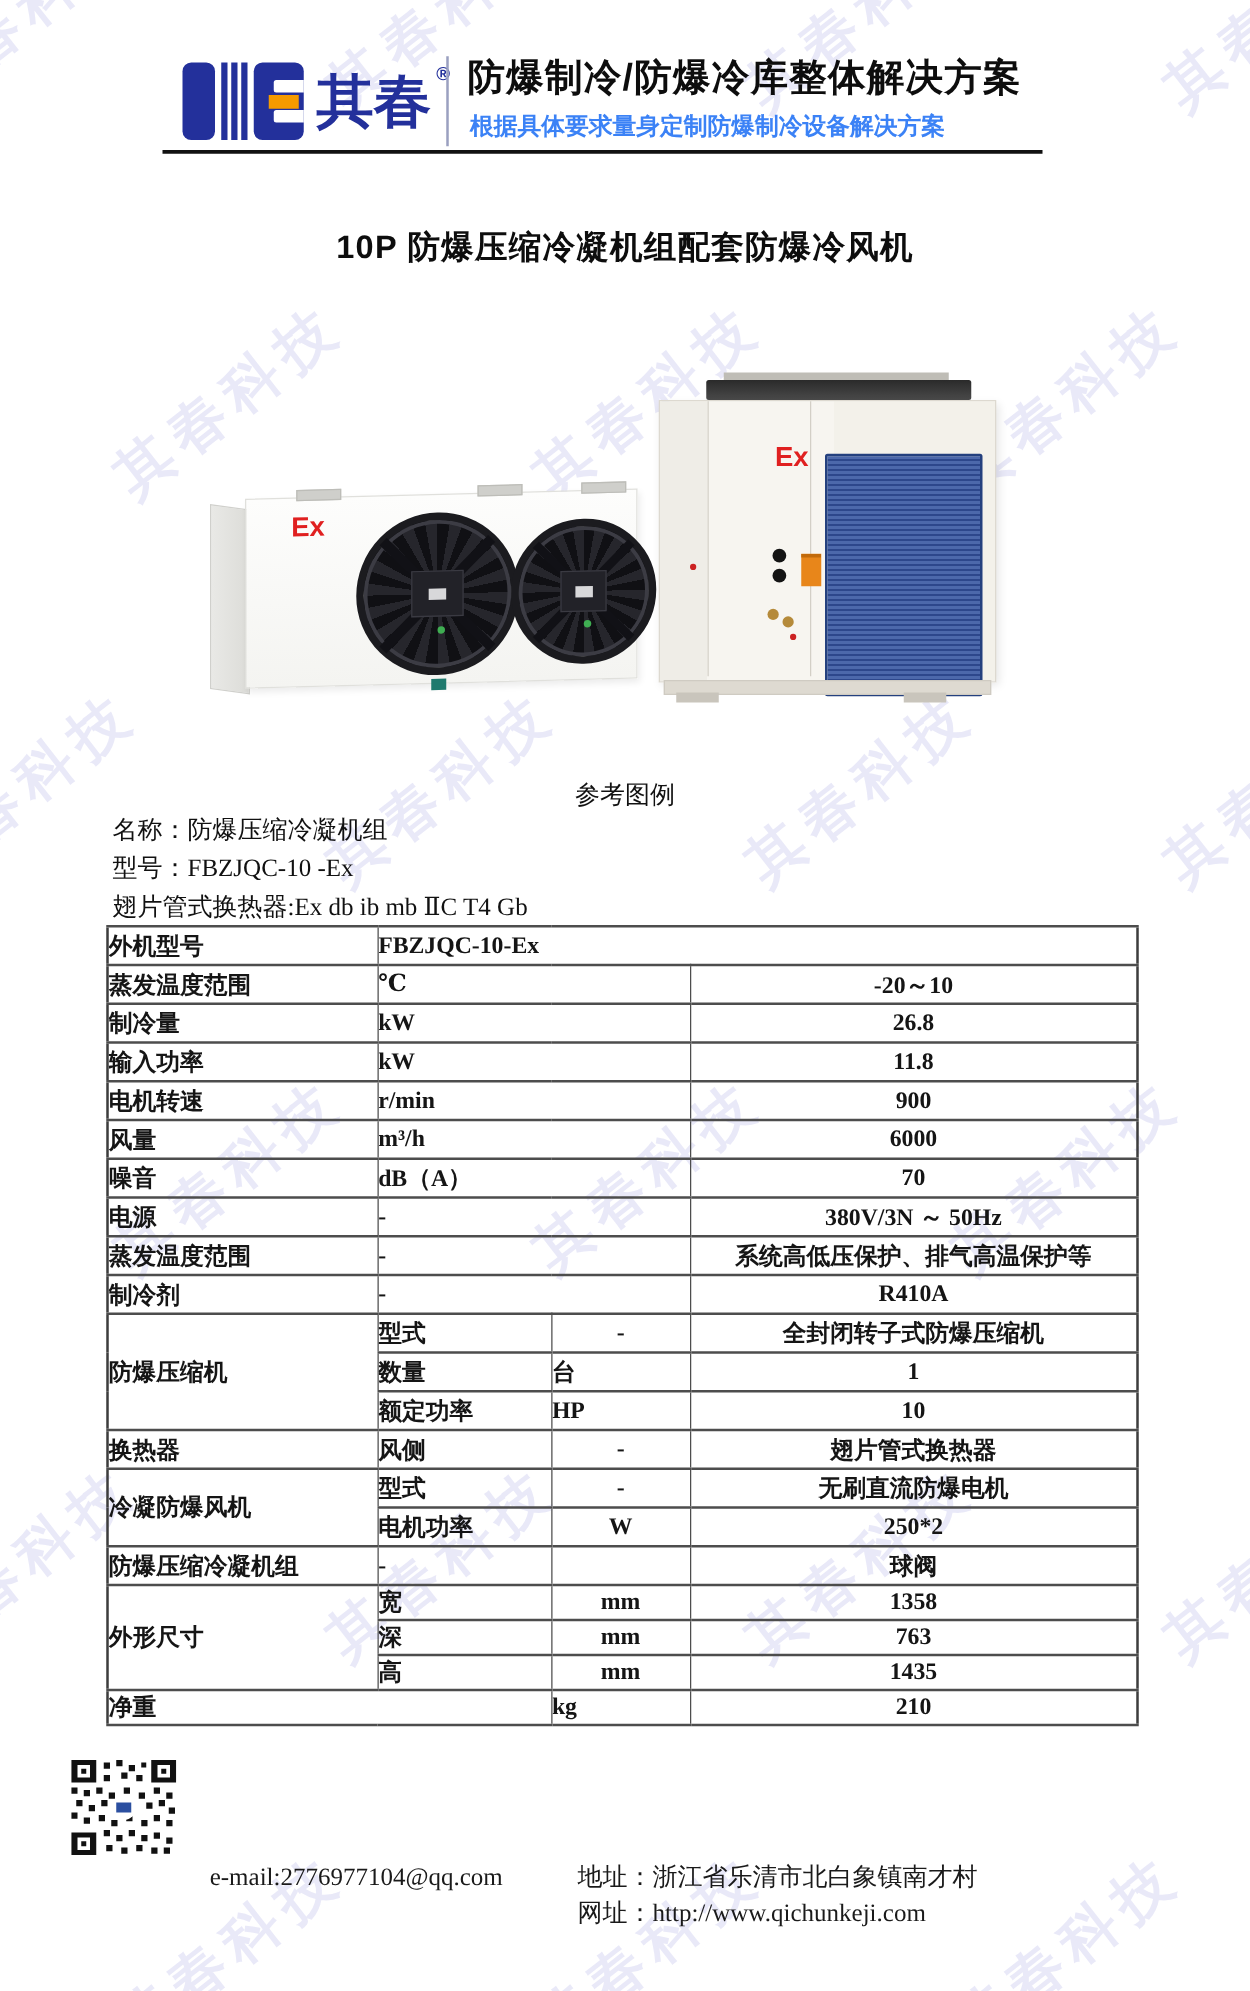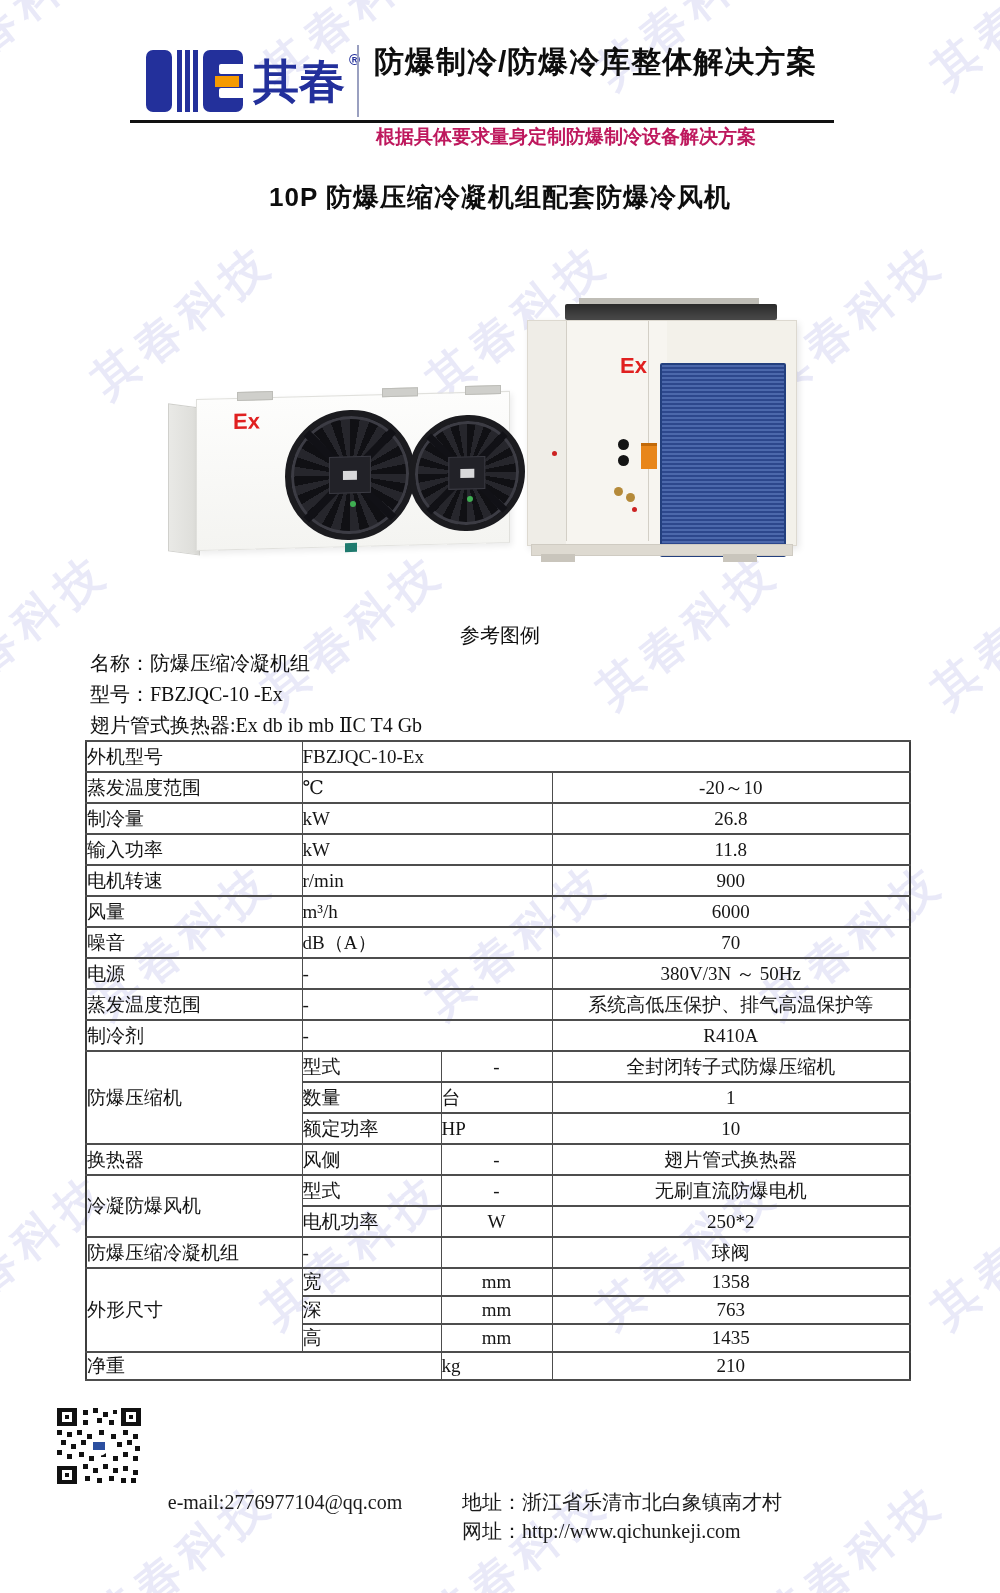--- a/index.html
+++ b/index.html
@@ -24,21 +24,21 @@
   .brand-cn{font-family:"Liberation Sans",sans-serif;font-weight:900;color:#23309b;
             font-size:46px;margin-left:10px;line-height:1;}
   .reg{font-family:"Liberation Sans",sans-serif;color:#23309b;font-size:15px;
        position:relative;top:-22px;left:4px;font-weight:700;}
   .hdr-divider{position:absolute;left:357px;top:45px;width:2px;height:72px;background:#9aa0c0;}
   .hdr-title{position:absolute;left:374px;top:42px;width:470px;
              font-family:"Liberation Sans",sans-serif;font-weight:900;
              font-size:30px;letter-spacing:1px;color:#0d0d0d;white-space:nowrap;}
   .hdr-sub{position:absolute;left:376px;top:88px;width:470px;
            font-family:"Liberation Sans",sans-serif;font-weight:700;
-           font-size:19px;color:#be185d;white-space:nowrap;margin-top:36px;}
+           font-size:19px;color:#3b82f6;white-space:nowrap;}
   .hdr-rule{position:absolute;left:130px;top:120px;width:704px;height:3px;background:#111;}
   
   .page-title{position:absolute;left:0;top:180px;width:1000px;text-align:center;
               font-family:"Liberation Sans",sans-serif;font-weight:800;
               font-size:26px;color:#0d0d0d;letter-spacing:1px;z-index:2;}
   
   .photo-zone{position:absolute;left:0;top:280px;width:1000px;height:330px;z-index:1;}
   
   .evap{position:absolute;left:196px;top:115px;width:312px;height:150px;transform:skewY(-1.5deg);}
   .evap .side{position:absolute;left:-28px;top:6px;width:30px;height:146px;
@@ -85,21 +85,21 @@
   .cond .reddot{position:absolute;width:5px;height:5px;border-radius:50%;background:#cc2222;}
   .cond .base{position:absolute;left:4px;top:246px;width:260px;height:10px;background:#dedad1;border:1px solid #cfcbc2;}
   .cond .foot{position:absolute;top:256px;width:34px;height:8px;background:#c9c5bc;}
   
   .fig-caption{position:absolute;left:0;top:622px;width:1000px;text-align:center;
                font-size:20px;color:#111;z-index:2;}
   .info{position:absolute;left:90px;z-index:2;font-size:20px;color:#111;white-space:nowrap;}
   
   .spec-wrap{position:absolute;left:85px;top:740px;width:824px;z-index:2;}
   table.spec{border-collapse:collapse;width:824px;table-layout:fixed;
-             font-size:19px;color:#151515;}
+             font-size:19px;color:#151515;font-weight:bold;}
   table.spec td{border:1px solid #4d4d4d;border-top-width:2px;border-bottom-width:2px;
                 padding:0;overflow:hidden;white-space:nowrap;}
   table.spec{border:2px solid #3d3d3d;}
   tr.std{height:31px;} tr.dim{height:24px;} tr.last{height:16px;}
   td.cl{text-align:left;padding-left:12px;}
   td.cc{text-align:center;}
   
   .qr{position:absolute;left:57px;top:1408px;width:84px;height:76px;z-index:2;}
   .footer-left{position:absolute;left:120px;top:1488px;width:330px;text-align:center;
                font-size:20px;line-height:29px;z-index:2;}

